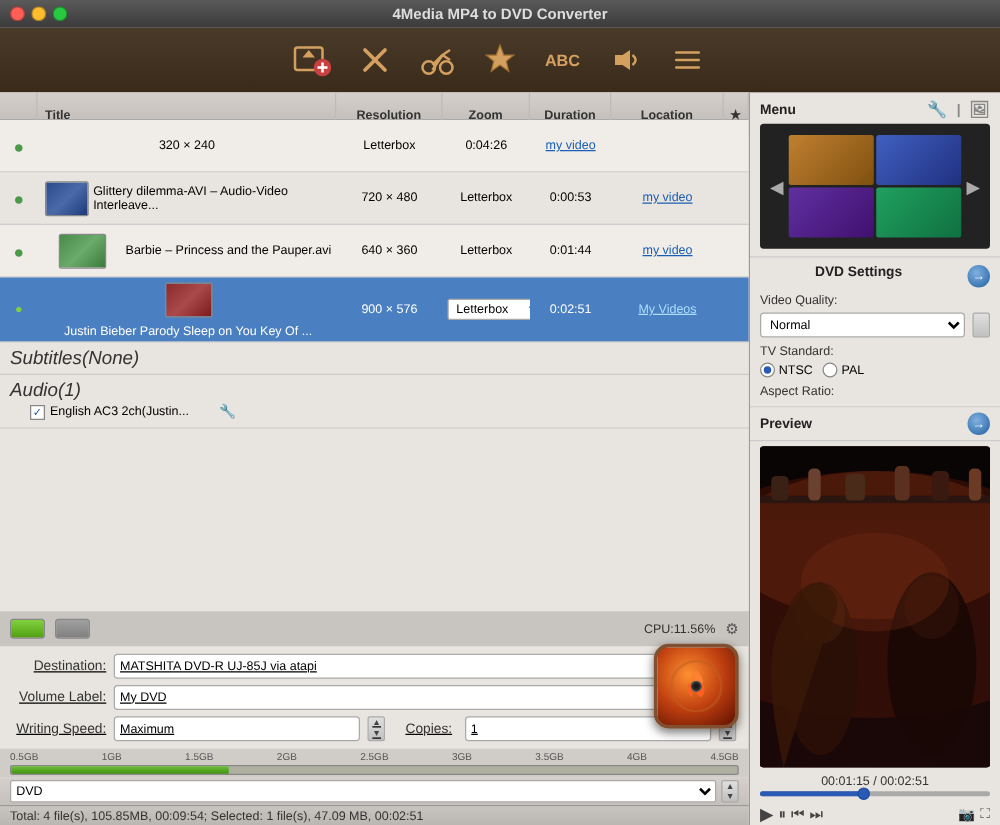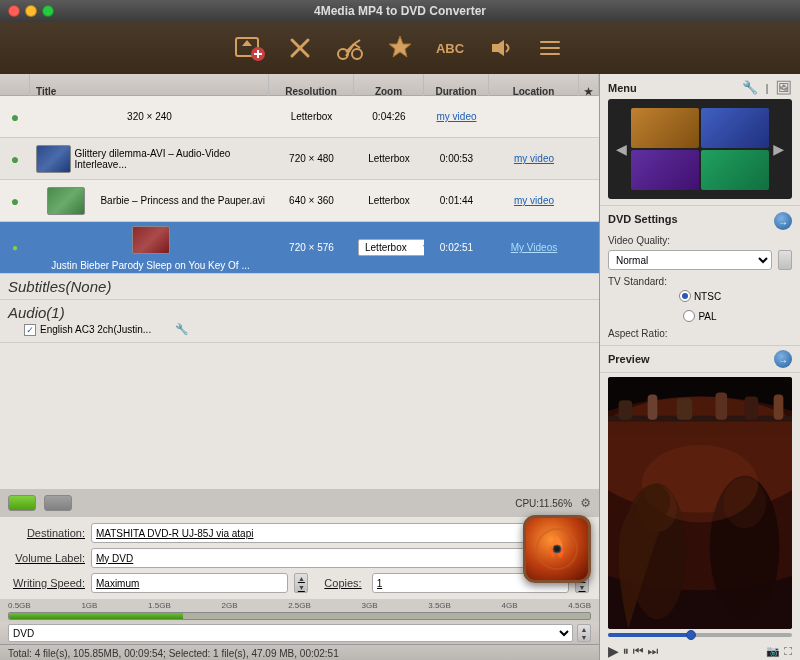--- a/index.html
+++ b/index.html
@@ -297,21 +297,21 @@
       border-radius: 3px;
       padding: 0 3px;
     }
     .quality-spinner {
       width: 14px; height: 20px;
       border: 1px solid #aaa;
       background: linear-gradient(to bottom, #e0e0e0, #c0c0c0);
       border-radius: 2px;
       cursor: pointer;
     }
-    .radio-group { display: flex; align-items: center; gap: 8px; flex-direction: column; }
+    .radio-group { display: flex; align-items: center; gap: 8px; }
     .radio-item { display: flex; align-items: center; gap: 3px; font-size: 10px; cursor: pointer; }
     .radio-dot {
       width: 12px; height: 12px;
       border-radius: 50%;
       border: 1px solid #888;
       background: white;
       display: flex; align-items: center; justify-content: center;
     }
     .radio-dot.checked::after {
       content: '';
@@ -513,21 +513,21 @@
         <div class="cell cell-link">my video</div>
         <div class="cell"></div>
       </div>
 
       <div class="file-row selected">
         <div class="cell" style="color:#80d040;">●</div>
         <div class="cell cell-title" style="display:flex;align-items:center;gap:4px;flex-direction:column;">
           <div class="thumb thumb-4"></div>
           <span>Justin Bieber Parody Sleep on You  Key Of ...</span>
         </div>
-        <div class="cell">720 × 576</div>
+        <div class="cell">900 × 576</div>
         <div class="cell">
           <select class="zoom-select">
             <option>Letterbox</option>
             <option>Pan &amp; Scan</option>
             <option>Full Screen</option>
           </select>
         </div>
         <div class="cell">0:02:51</div>
         <div class="cell" style="color:#aaddff;text-decoration:underline;cursor:pointer;">My Videos</div>
         <div class="cell"></div>
@@ -648,21 +648,21 @@
           <div class="menu-thumb menu-thumb-1"></div>
           <div class="menu-thumb menu-thumb-2"></div>
           <div class="menu-thumb menu-thumb-3"></div>
           <div class="menu-thumb menu-thumb-4"></div>
         </div>
         <div class="menu-nav-btn">▶</div>
       </div>
     </div>
 
     <div class="dvd-settings">
-      <div style="display:flex;align-items:center;justify-content:space-between;margin-bottom:5px;">
+      <div style="display:flex;align-items:flex-start;justify-content:space-between;margin-bottom:5px;margin-left:44px;">
         <span class="section-title">DVD Settings</span>
         <div class="goto-btn">→</div>
       </div>
 
       <div class="setting-row">
         <span class="setting-label">Video Quality:</span>
       </div>
       <div class="setting-row">
         <select class="quality-select">
           <option>Normal</option>
@@ -725,20 +725,21 @@
             <ellipse cx="115" cy="88" rx="18" ry="37" fill="#1a0806" opacity="0.9"></ellipse>
             <ellipse cx="115" cy="65" rx="11" ry="13" fill="#2a1008" opacity="0.9"></ellipse>
 
             <ellipse cx="92" cy="55" rx="30" ry="20" fill="#7a3015" opacity="0.3"></ellipse>
 
             <path d="M55 130 Q70 80 75 70 Q80 60 70 55 Q60 55 55 70 Q45 85 55 130Z" fill="#3a1808" opacity="0.8"></path>
           </svg>
         </div>
       </div>
 
+      <div class="preview-time">00:01:15 / 00:02:51</div>
 
       <div style="padding: 0 8px 3px 8px;">
         <div class="preview-slider">
           <div class="preview-slider-fill" style="width:45%;"></div>
           <div class="preview-slider-thumb" style="left:calc(45% - 5px);"></div>
         </div>
       </div>
 
       <div class="preview-controls">
         <span class="ctrl-btn">▶</span>

